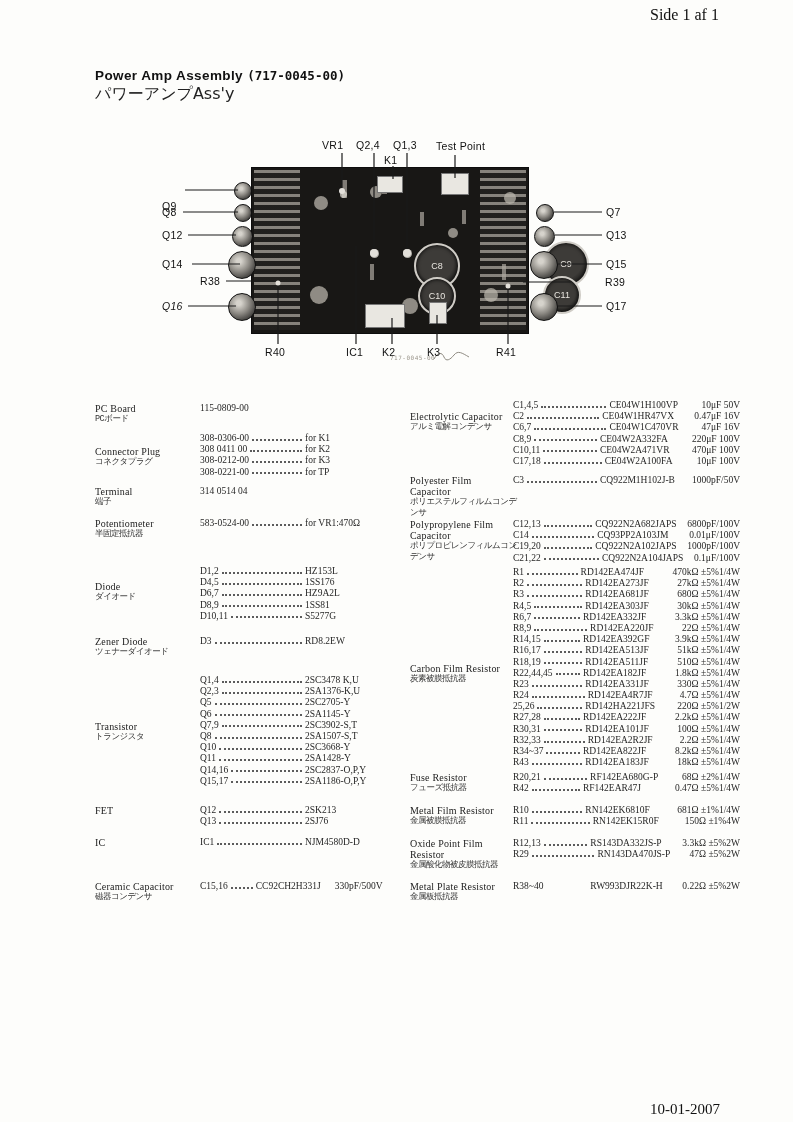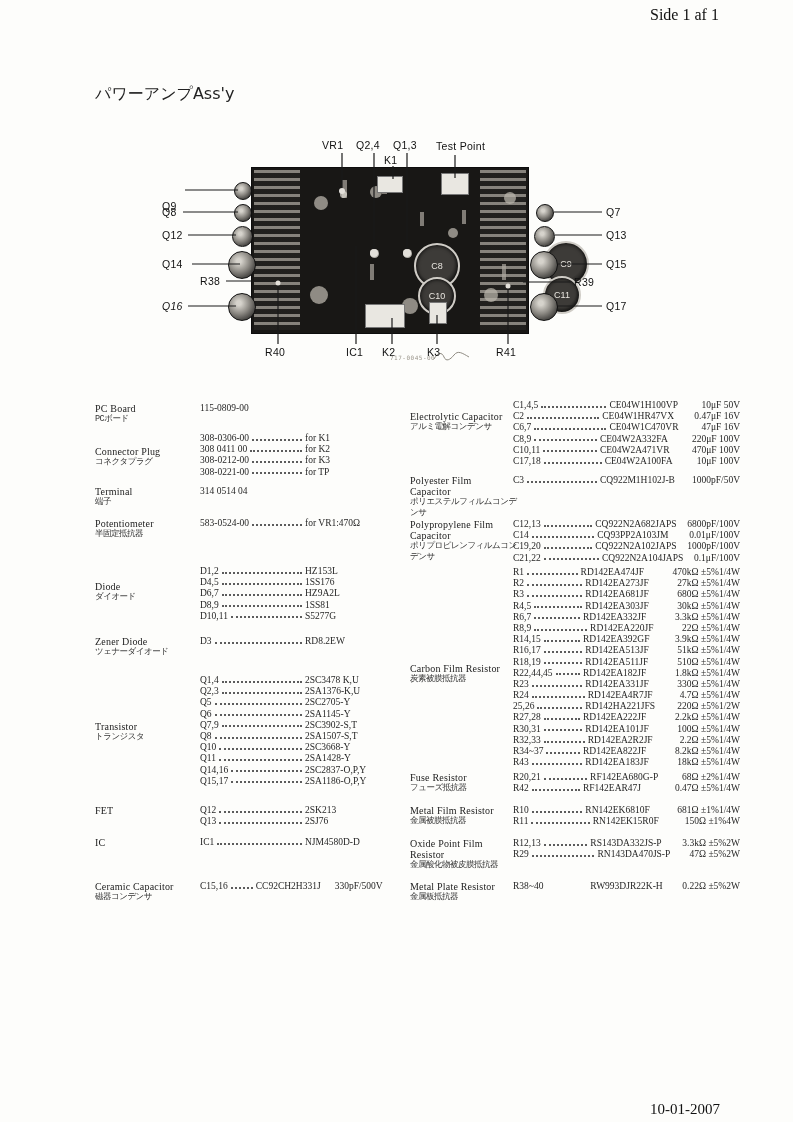--- a/index.html
+++ b/index.html
@@ -57,20 +57,24 @@
   .psec.compact .c2{flex:0 0 auto;margin-right:14px;}
   .psec.compact .dots{flex:0 0 22px;}
 </style>
 </head>
 <body>
 
 <div class="page">
 
   <div class="hdr">Side 1 af 1</div>
 
+  <div class="title">
+    <span>Power Amp Assembly</span>
+    <span class="pn">(717-0045-00)</span>
+  </div>
   <div class="subtitle">パワーアンプAss'y</div>
 
   <div class="board-area">
     <div class="board">
       <div class="fins fl"></div>
       <div class="fins fr"></div>
       <div class="blob" style="left:62px;top:28px;width:14px;height:14px;"></div>
       <div class="blob" style="left:58px;top:118px;width:18px;height:18px;"></div>
       <div class="blob" style="left:118px;top:18px;width:12px;height:12px;"></div>
       <div class="blob" style="left:150px;top:130px;width:16px;height:16px;"></div>
@@ -150,21 +154,21 @@
     <div class="bl" style="left:286px;top:7px;">Test Point</div>
     <div class="bl" style="left:12px;top:51px;margin-top:16px;">Q9</div>
     <div class="bl" style="left:12px;top:73px;">Q8</div>
     <div class="bl" style="left:12px;top:96px;">Q12</div>
     <div class="bl" style="left:12px;top:125px;">Q14</div>
     <div class="bl" style="left:50px;top:142px;">R38</div>
     <div class="bl" style="left:12px;top:167px;font-style:italic;">Q16</div>
     <div class="bl" style="left:456px;top:73px;">Q7</div>
     <div class="bl" style="left:456px;top:96px;">Q13</div>
     <div class="bl" style="left:456px;top:125px;">Q15</div>
-    <div class="bl" style="left:424px;top:143px;">R39</div>
+    <div class="bl" style="left:424px;top:143px;padding-left:31px;">R39</div>
     <div class="bl" style="left:456px;top:167px;">Q17</div>
     <div class="bl" style="left:115px;top:213px;">R40</div>
     <div class="bl" style="left:196px;top:213px;">IC1</div>
     <div class="bl" style="left:232px;top:213px;">K2</div>
     <div class="bl" style="left:277px;top:213px;">K3</div>
     <div class="bl" style="left:346px;top:213px;">R41</div>
   </div>
 
   <div class="pcol col-left">
     <div class="psec" style="top:8px">

